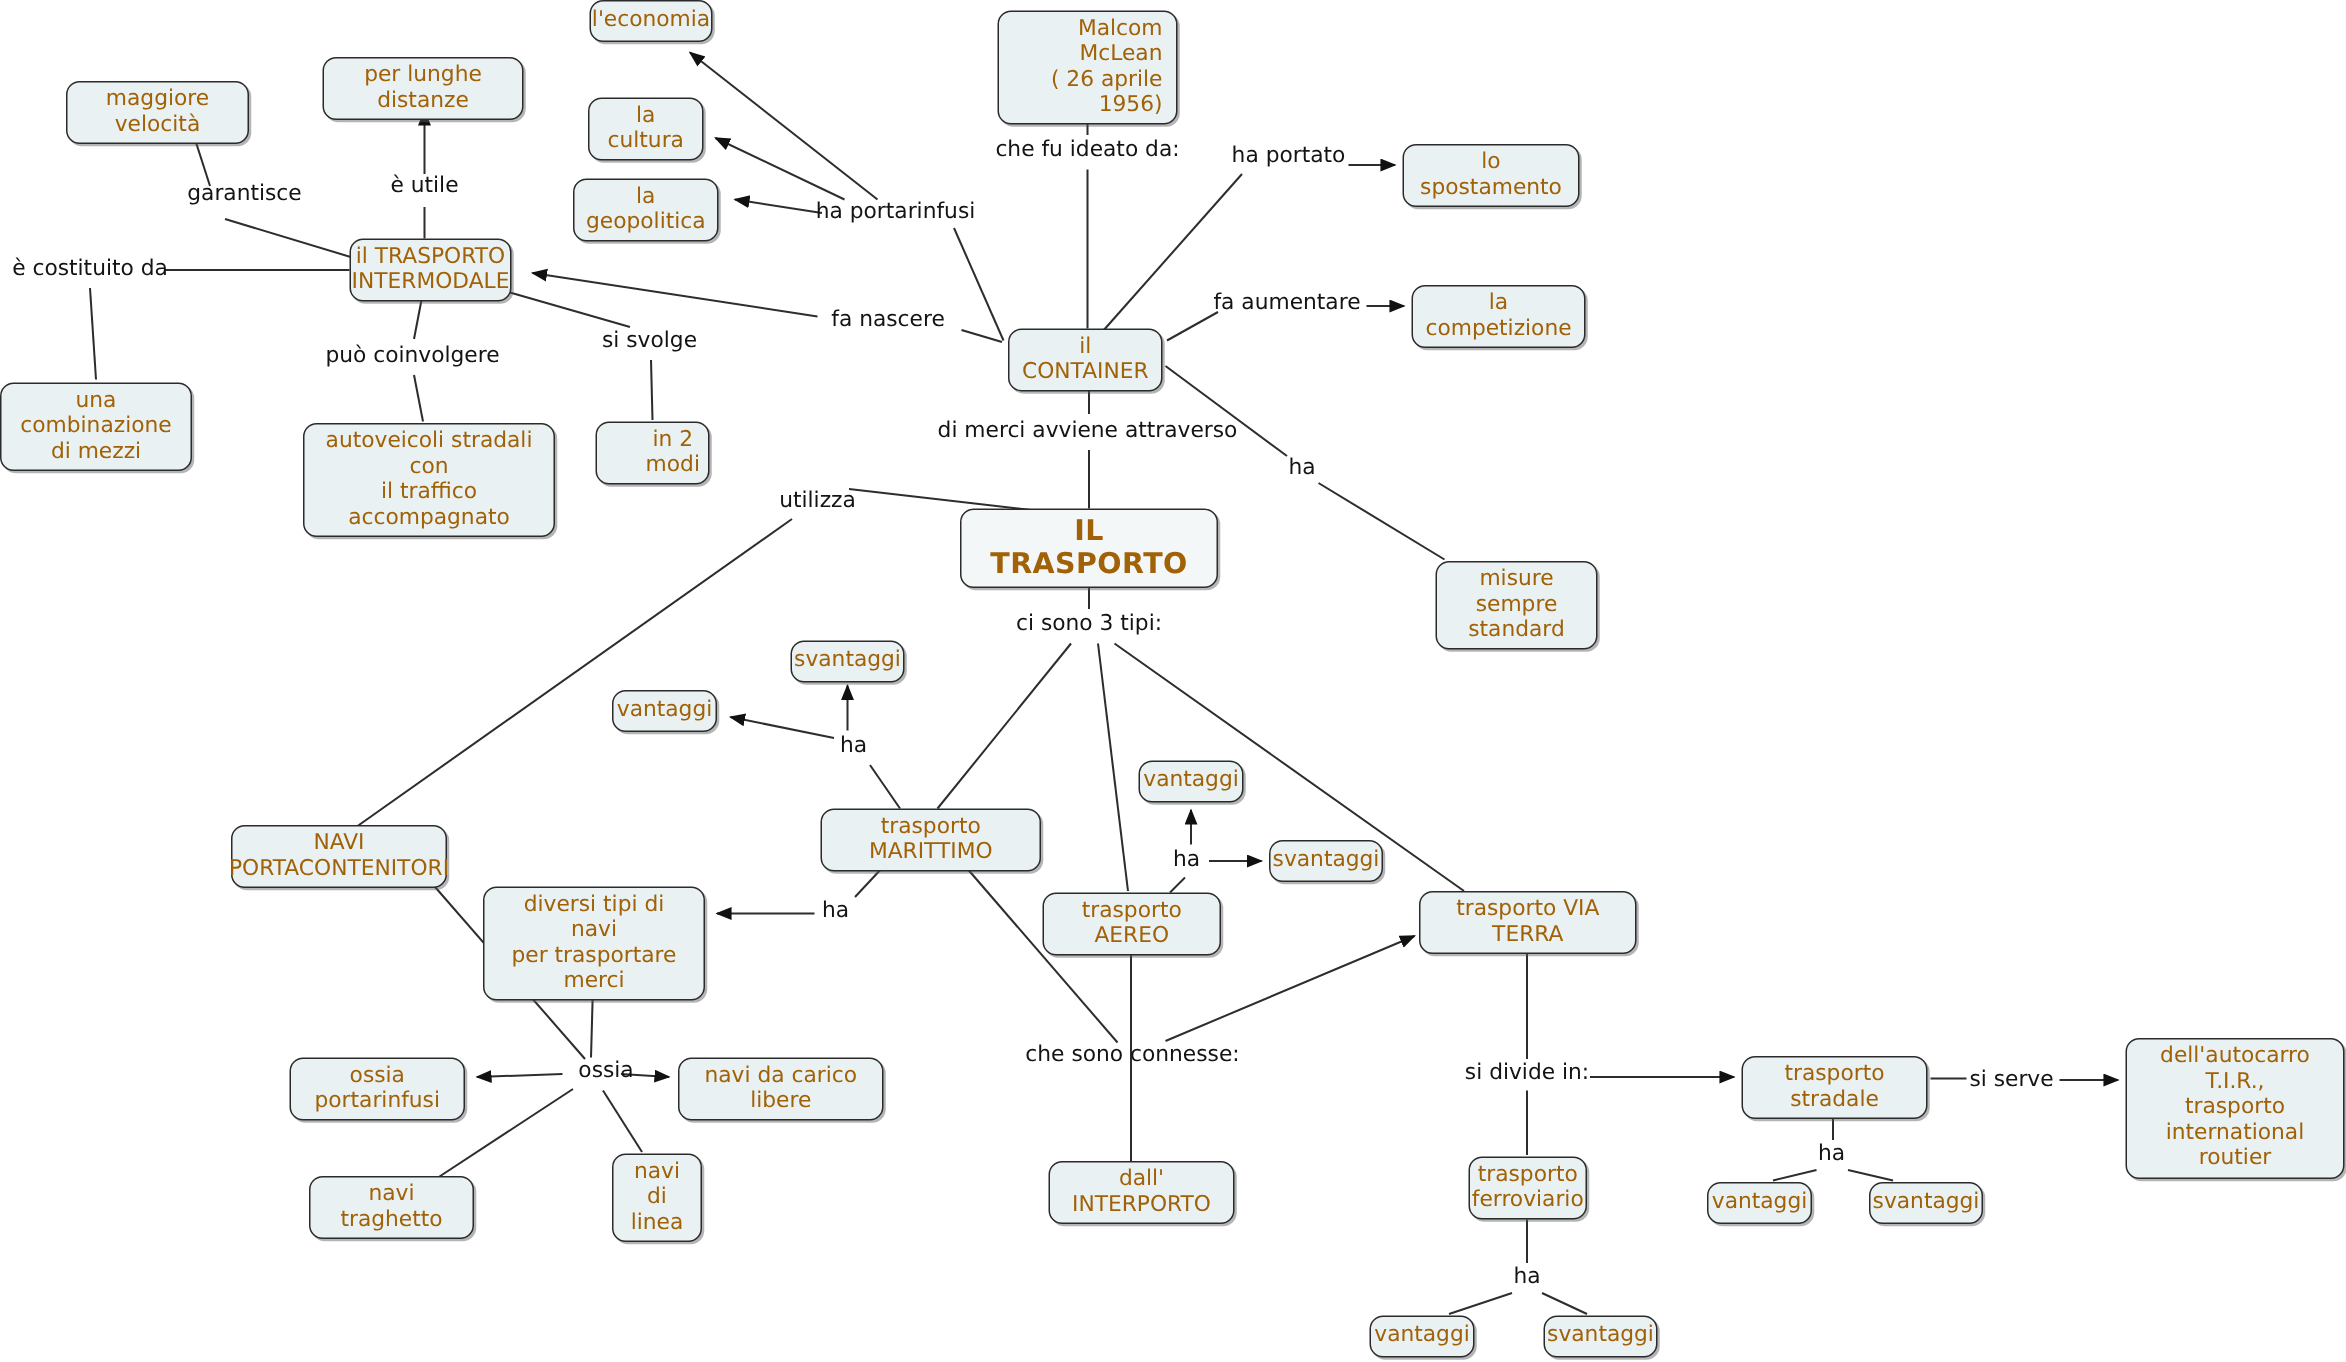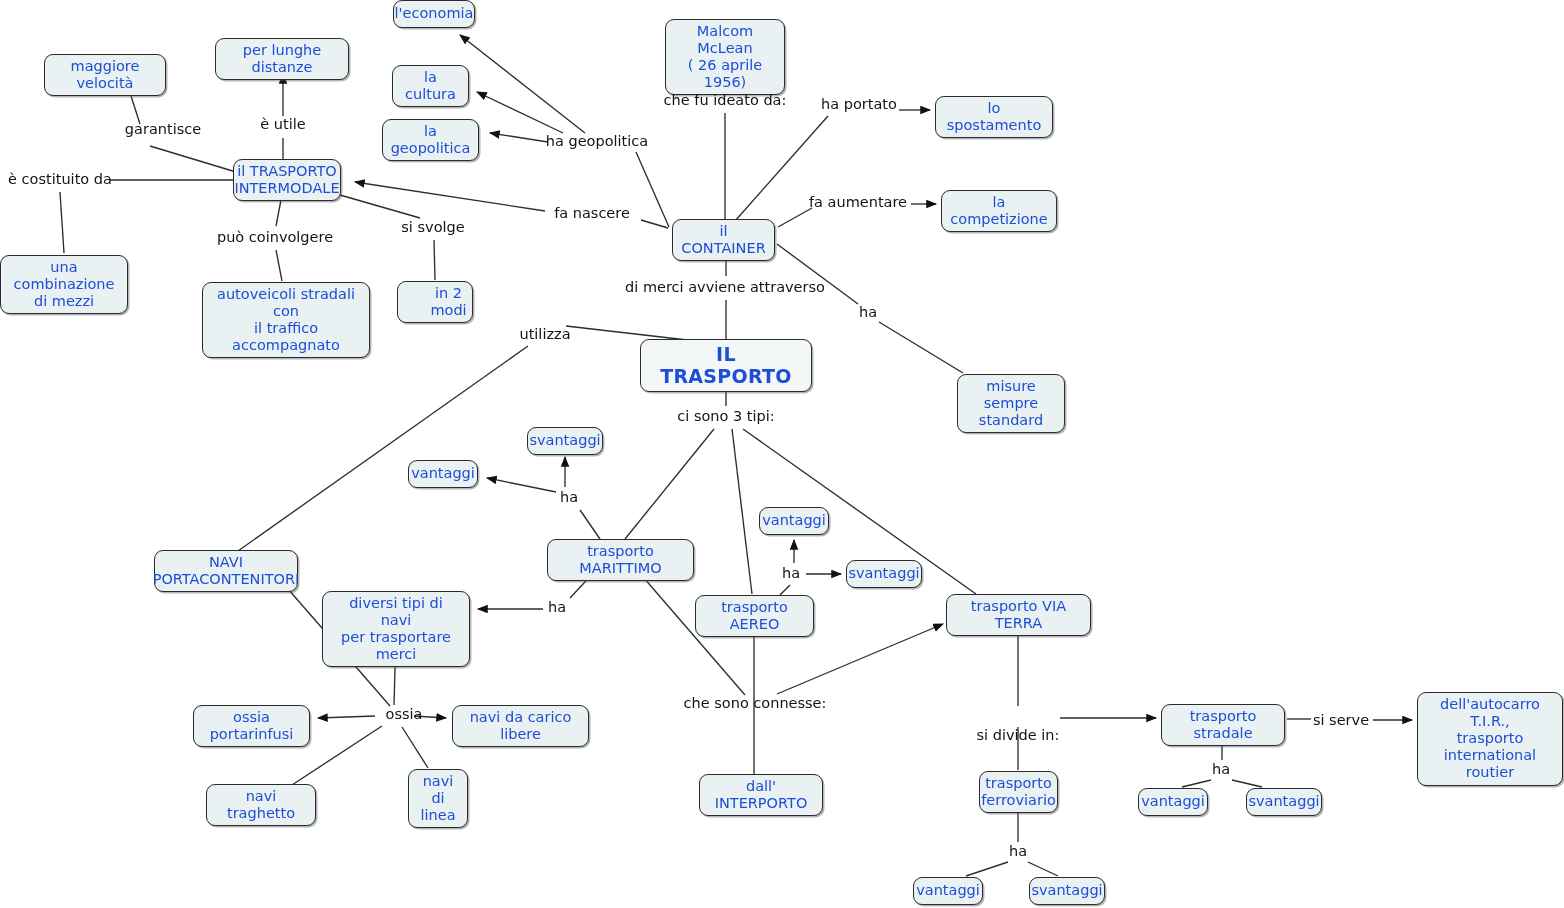--- a/index.html
+++ b/index.html
@@ -9,21 +9,21 @@
   .node{
     position:absolute;
     box-sizing:border-box;
     background:#e9f1f3;
     border:1.4px solid #2b2b2b;
     border-radius:9px;
     display:flex;
     align-items:center;
     justify-content:center;
     text-align:center;
-    color:#1d4ed8;
+    color:#a16207;
     font-size:14.5px;
     line-height:1.18;
     padding:3px 9px;
     box-shadow:1.5px 1.5px 0 rgba(90,90,90,0.45);
     white-space:pre-line;
   }
   .node.root{
     background:#f4f7f8;
     font-weight:bold;
     font-size:19px;
@@ -121,21 +121,21 @@
       <path d="M1028,862 L1058,876"></path>
     </g>
   </svg>
 
   <div id="nodes-layer">
       <div class="node" style="left: 44px; top: 54px; width: 122px; min-height: 32px;">maggiore velocità</div>
       <div class="node" style="left: 215px; top: 38px; width: 134px; min-height: 30px;">per lunghe distanze</div>
       <div class="node" style="left: 393px; top: 0px; width: 82px; min-height: 28px;">l'economia</div>
       <div class="node" style="left: 392px; top: 65px; width: 77px; min-height: 28px;">la cultura</div>
       <div class="node" style="left: 382px; top: 119px; width: 97px; min-height: 28px;">la geopolitica</div>
-      <div class="node" style="left: 665px; top: 19px; width: 120px; min-height: 43px;">Malcom McLean
+      <div class="node" style="left: 665px; top: 7px; width: 120px; min-height: 43px; text-align: right;">Malcom McLean
 ( 26 aprile 1956)</div>
       <div class="node" style="left: 233px; top: 159px; width: 108px; min-height: 41px;">il TRASPORTO
 INTERMODALE</div>
       <div class="node" style="left: 0px; top: 255px; width: 128px; min-height: 42px;">una combinazione
 di mezzi</div>
       <div class="node" style="left: 202px; top: 282px; width: 168px; min-height: 42px;">autoveicoli stradali con
 il traffico accompagnato</div>
       <div class="node" style="left: 397px; top: 281px; width: 76px; min-height: 28px; padding-left: 36px;">in 2 modi</div>
       <div class="node" style="left: 672px; top: 219px; width: 103px; min-height: 28px;">il CONTAINER</div>
       <div class="node" style="left: 935px; top: 96px; width: 118px; min-height: 28px;">lo spostamento</div>
@@ -170,33 +170,33 @@
       <div class="node" style="left: 1029px; top: 877px; width: 76px; min-height: 28px;">svantaggi</div>
       <div class="node" style="left: 1138px; top: 788px; width: 70px; min-height: 28px;">vantaggi</div>
       <div class="node" style="left: 1246px; top: 788px; width: 76px; min-height: 28px;">svantaggi</div>
     </div>
   <div id="labels-layer">
       <div class="linklabel" style="left: 163px; top: 130px;">garantisce</div>
       <div class="linklabel" style="left: 283px; top: 125px;">è utile</div>
       <div class="linklabel" style="left: 60px; top: 180px;">è costituito da</div>
       <div class="linklabel" style="left: 275px; top: 238px;">può coinvolgere</div>
       <div class="linklabel" style="left: 433px; top: 228px;">si svolge</div>
-      <div class="linklabel" style="left: 597px; top: 142px;">ha geopolitica</div>
+      <div class="linklabel" style="left: 597px; top: 142px;">ha portarinfusi</div>
       <div class="linklabel" style="left: 592px; top: 214px;">fa nascere</div>
       <div class="linklabel" style="left: 725px; top: 101px;">che fu ideato da:</div>
       <div class="linklabel" style="left: 859px; top: 105px;">ha portato</div>
       <div class="linklabel" style="left: 858px; top: 203px;">fa aumentare</div>
       <div class="linklabel" style="left: 725px; top: 288px;">di merci avviene attraverso</div>
       <div class="linklabel" style="left: 868px; top: 313px;">ha</div>
       <div class="linklabel" style="left: 545px; top: 335px;">utilizza</div>
       <div class="linklabel" style="left: 726px; top: 417px;">ci sono 3 tipi:</div>
       <div class="linklabel" style="left: 569px; top: 498px;">ha</div>
       <div class="linklabel" style="left: 557px; top: 608px;">ha</div>
       <div class="linklabel" style="left: 394px; top: 715px; margin-left: 10px;">ossia</div>
       <div class="linklabel" style="left: 791px; top: 574px;">ha</div>
       <div class="linklabel" style="left: 755px; top: 704px;">che sono connesse:</div>
-      <div class="linklabel" style="left: 1018px; top: 716px; margin-top: 20px;">si divide in:</div>
+      <div class="linklabel" style="left: 1018px; top: 716px;">si divide in:</div>
       <div class="linklabel" style="left: 1341px; top: 721px;">si serve</div>
       <div class="linklabel" style="left: 1221px; top: 770px;">ha</div>
       <div class="linklabel" style="left: 1018px; top: 852px;">ha</div>
     </div>
 
 </div>
 
 </body></html>

